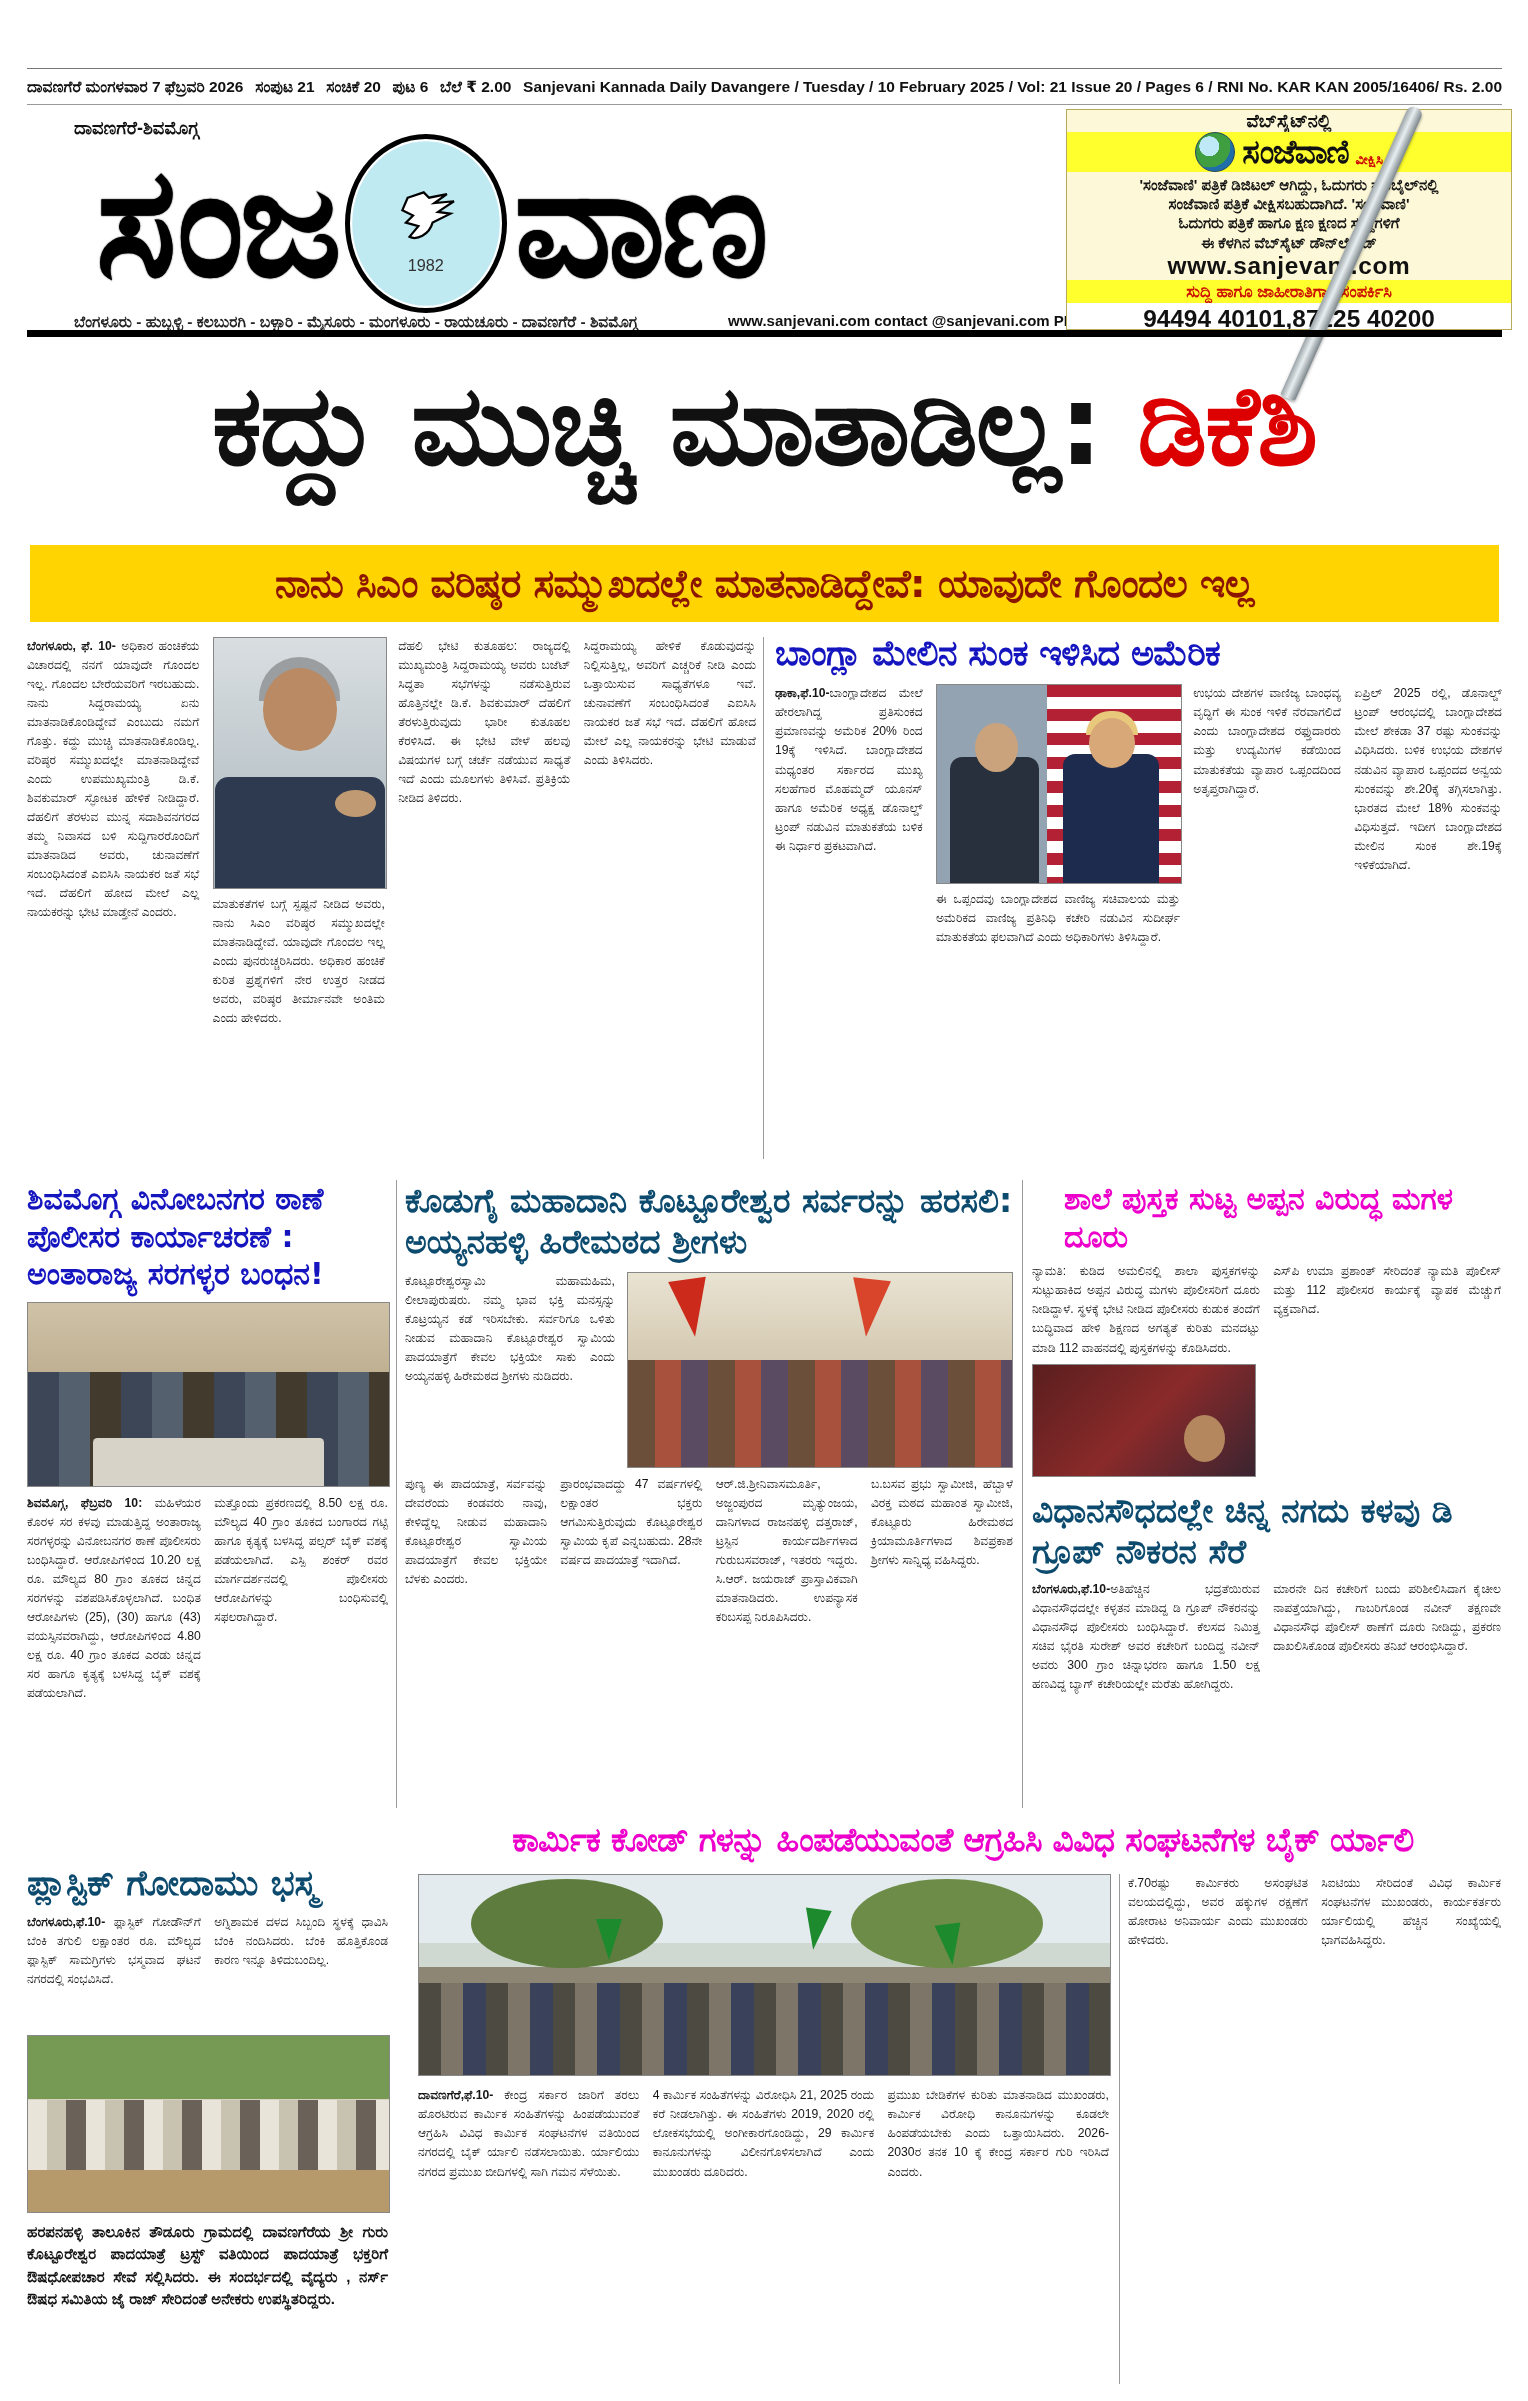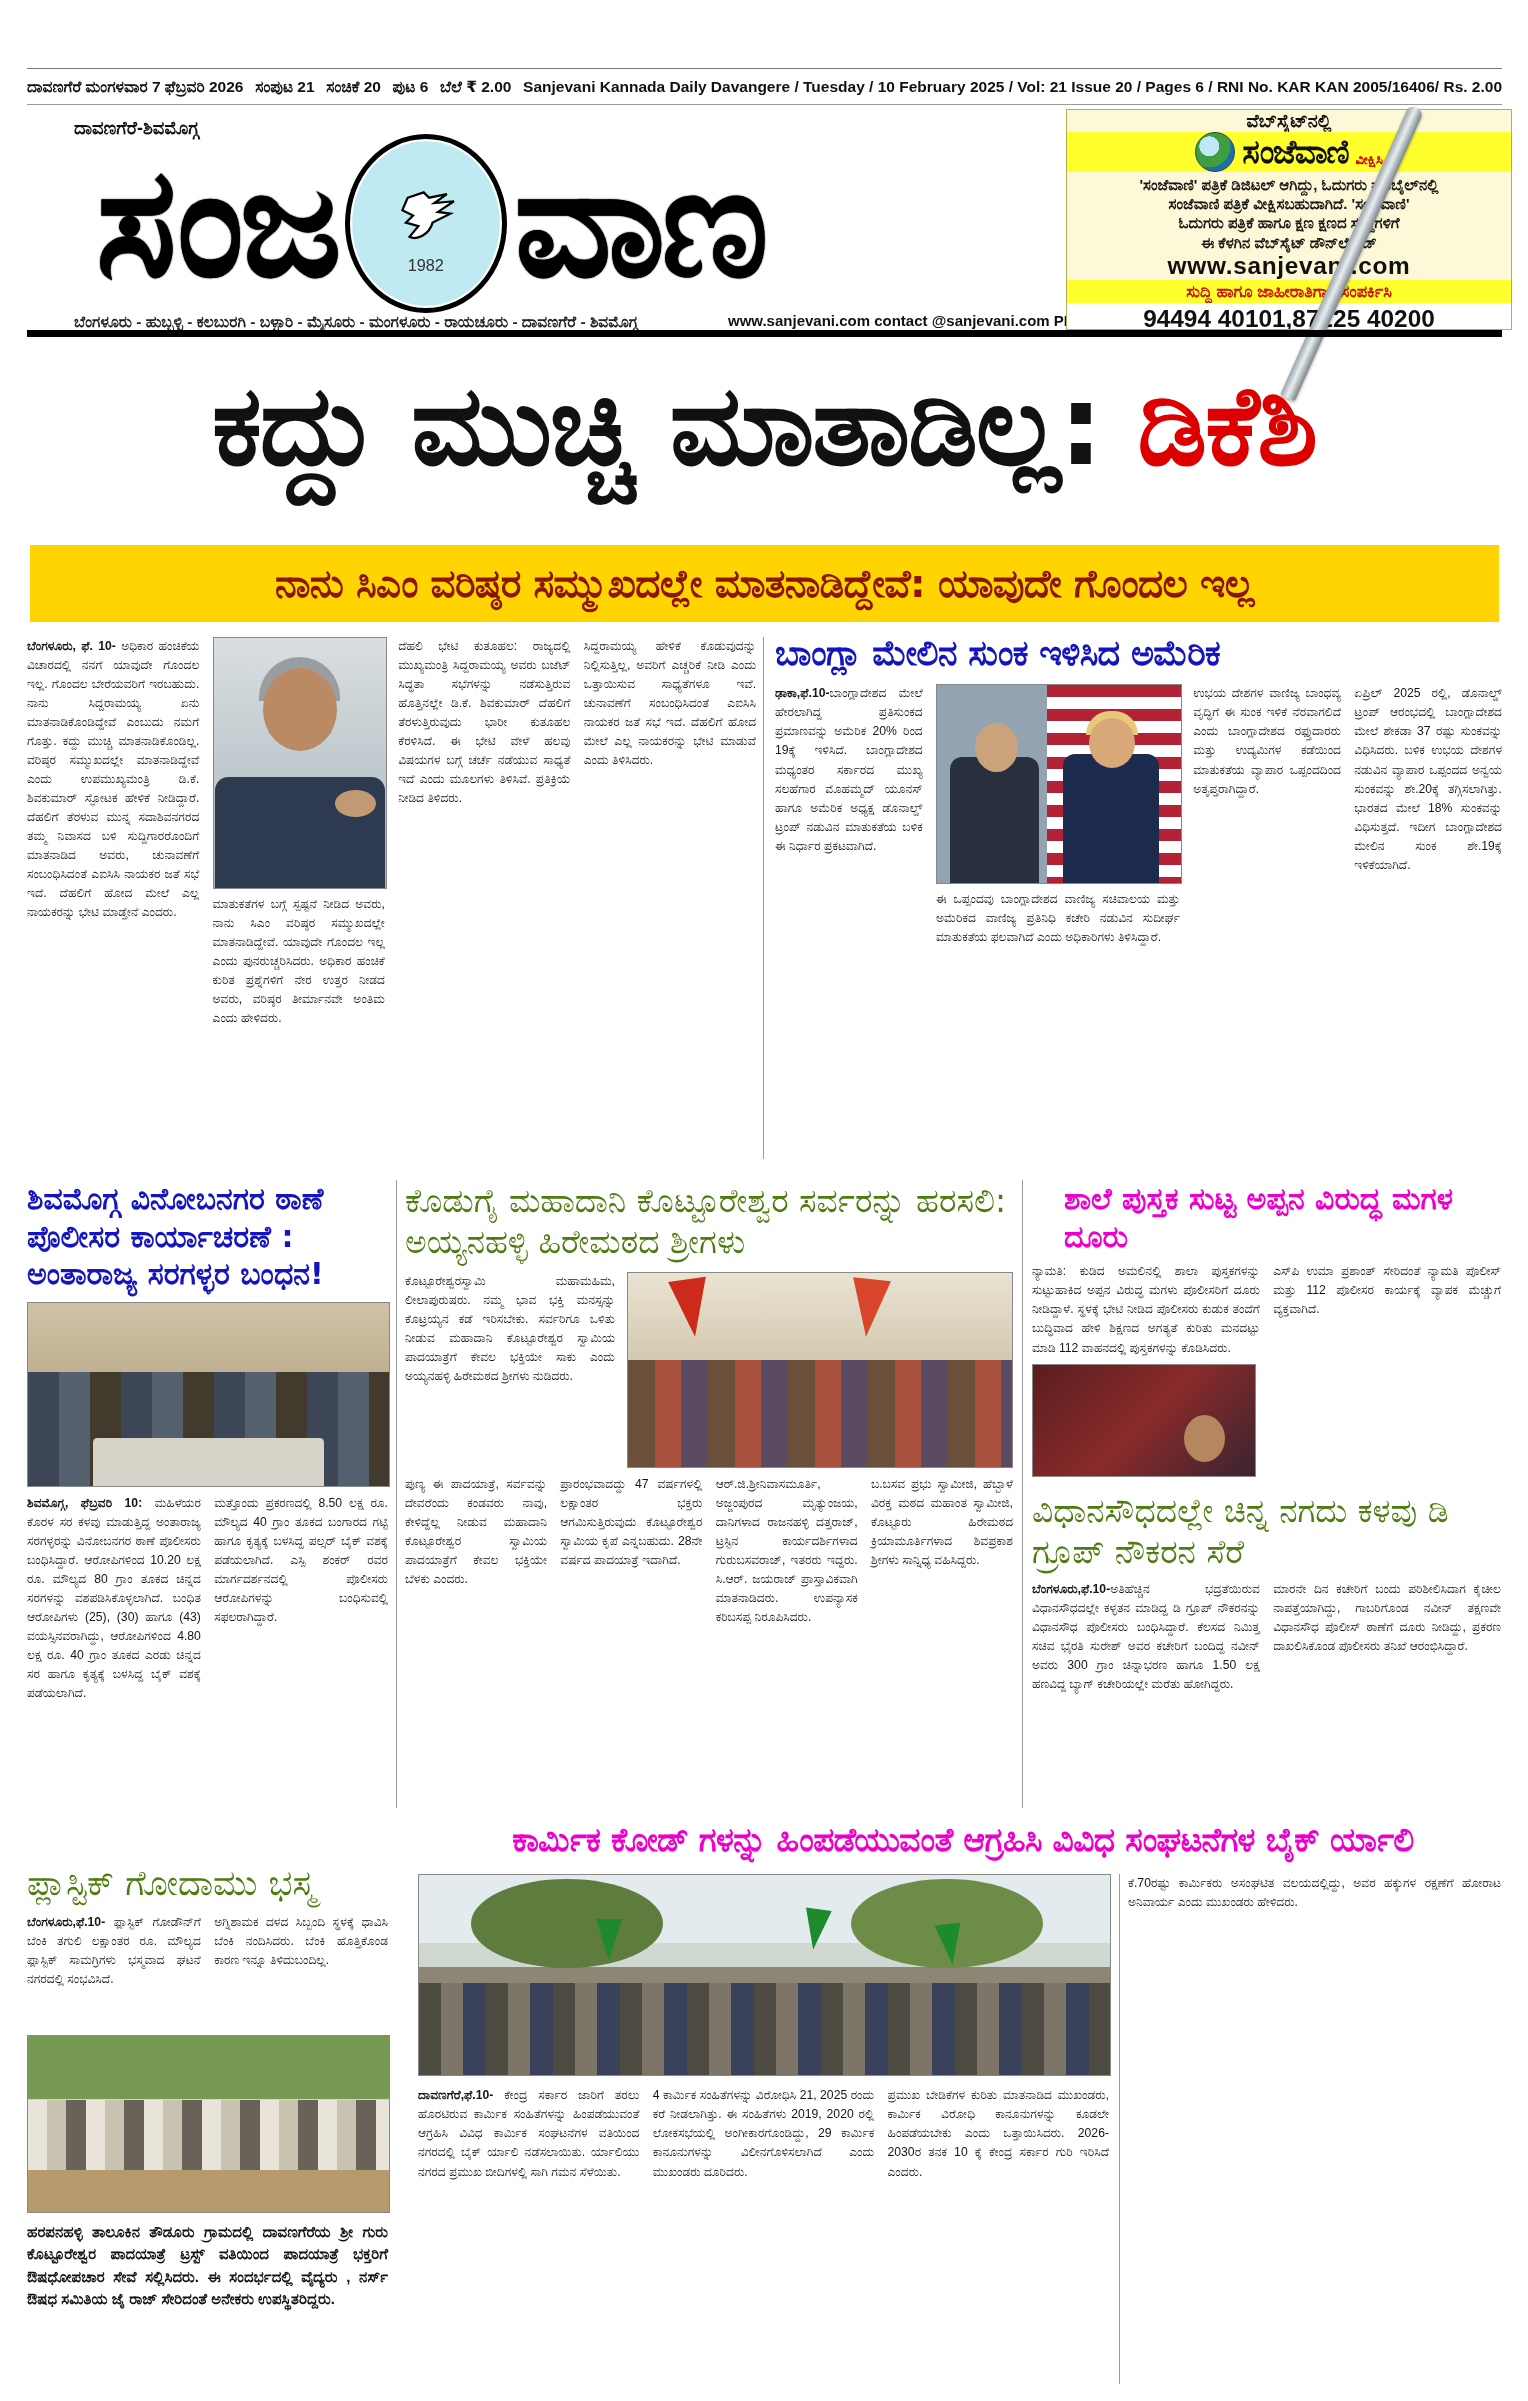--- a/index.html
+++ b/index.html
@@ -42,21 +42,21 @@
   #lead-head .red{color:#dd0000;}
   #subhead{left:30px;top:545px;width:1469px;height:77px;background:#ffd400;display:flex;align-items:center;justify-content:center;}
   #subhead div{color:#8c1500;font-weight:900;font-size:39px;font-family:"DejaVu Sans",sans-serif;letter-spacing:-0.7px;}
   
   .cols{display:flex;gap:13.3px;}
   .col{flex:1;font-size:12.2px;line-height:1.56;text-align:justify;color:#151515;}
   .dl{font-weight:bold;}
   .vline{background:#9a9a9a;width:0.7px;}
   
   .h-blue{color:#1515c0;font-family:"DejaVu Sans",sans-serif;font-weight:900;}
-  .h-red{color:#4d7c0f;font-family:"DejaVu Sans",sans-serif;font-weight:400;}
+  .h-red{color:#0c4a6e;font-family:"DejaVu Sans",sans-serif;font-weight:700;}
   .h-mag{color:#ee00cc;font-family:"DejaVu Sans",sans-serif;font-weight:900;}
   
   .ph{position:relative;overflow:hidden;border:0.7px solid #888;}
   .ph .head{position:absolute;border-radius:50%;background:#b98a63;}
   .ph .body{position:absolute;border-radius:13.3px 13.3px 0 0;}
   
   #ph-dks{width:100%;height:250px;background:linear-gradient(180deg,#d9dee1,#bcc6cb 60%,#a8b2b8);}
   #ph-dks .hair{position:absolute;left:50%;top:19px;width:81px;height:44px;margin-left:-41px;border-radius:41px 41px 0 0;background:#9a9ea1;}
   #ph-dks .head{left:50%;top:30px;width:74px;height:83px;margin-left:-37px;}
   #ph-dks .body{left:50%;bottom:0;width:170px;height:111px;margin-left:-85px;background:#2e3a50;}
@@ -279,17 +279,18 @@
       <div class="col">4 ಕಾರ್ಮಿಕ ಸಂಹಿತೆಗಳನ್ನು ವಿರೋಧಿಸಿ 21, 2025 ರಂದು ಕರೆ ನೀಡಲಾಗಿತ್ತು. ಈ ಸಂಹಿತೆಗಳು 2019, 2020 ರಲ್ಲಿ ಲೋಕಸಭೆಯಲ್ಲಿ ಅಂಗೀಕಾರಗೊಂಡಿದ್ದು, 29 ಕಾರ್ಮಿಕ ಕಾನೂನುಗಳನ್ನು ವಿಲೀನಗೊಳಿಸಲಾಗಿದೆ ಎಂದು ಮುಖಂಡರು ದೂರಿದರು.</div>
       <div class="col">ಪ್ರಮುಖ ಬೇಡಿಕೆಗಳ ಕುರಿತು ಮಾತನಾಡಿದ ಮುಖಂಡರು, ಕಾರ್ಮಿಕ ವಿರೋಧಿ ಕಾನೂನುಗಳನ್ನು ಕೂಡಲೇ ಹಿಂಪಡೆಯಬೇಕು ಎಂದು ಒತ್ತಾಯಿಸಿದರು. 2026-2030ರ ತನಕ 10 ಕ್ಕೆ ಕೇಂದ್ರ ಸರ್ಕಾರ ಗುರಿ ಇರಿಸಿದೆ ಎಂದರು.</div>
     </div>
   </div>
 
   <div class="abs vline" style="left:1119px;top:1874px;height:510px;"></div>
 
   <div class="abs" style="left:1128px;top:1874px;width:373px;height:510px;">
     <div class="cols" style="height:100%;">
       <div class="col">ಕೆ.70ರಷ್ಟು ಕಾರ್ಮಿಕರು ಅಸಂಘಟಿತ ವಲಯದಲ್ಲಿದ್ದು, ಅವರ ಹಕ್ಕುಗಳ ರಕ್ಷಣೆಗೆ ಹೋರಾಟ ಅನಿವಾರ್ಯ ಎಂದು ಮುಖಂಡರು ಹೇಳಿದರು.</div>
+      <div class="col">ಸಿಐಟಿಯು ಸೇರಿದಂತೆ ವಿವಿಧ ಕಾರ್ಮಿಕ ಸಂಘಟನೆಗಳ ಮುಖಂಡರು, ಕಾರ್ಯಕರ್ತರು ರ್ಯಾಲಿಯಲ್ಲಿ ಹೆಚ್ಚಿನ ಸಂಖ್ಯೆಯಲ್ಲಿ ಭಾಗವಹಿಸಿದ್ದರು.</div>
     </div>
   </div>
 
 </div>
 
 
 </body></html>

